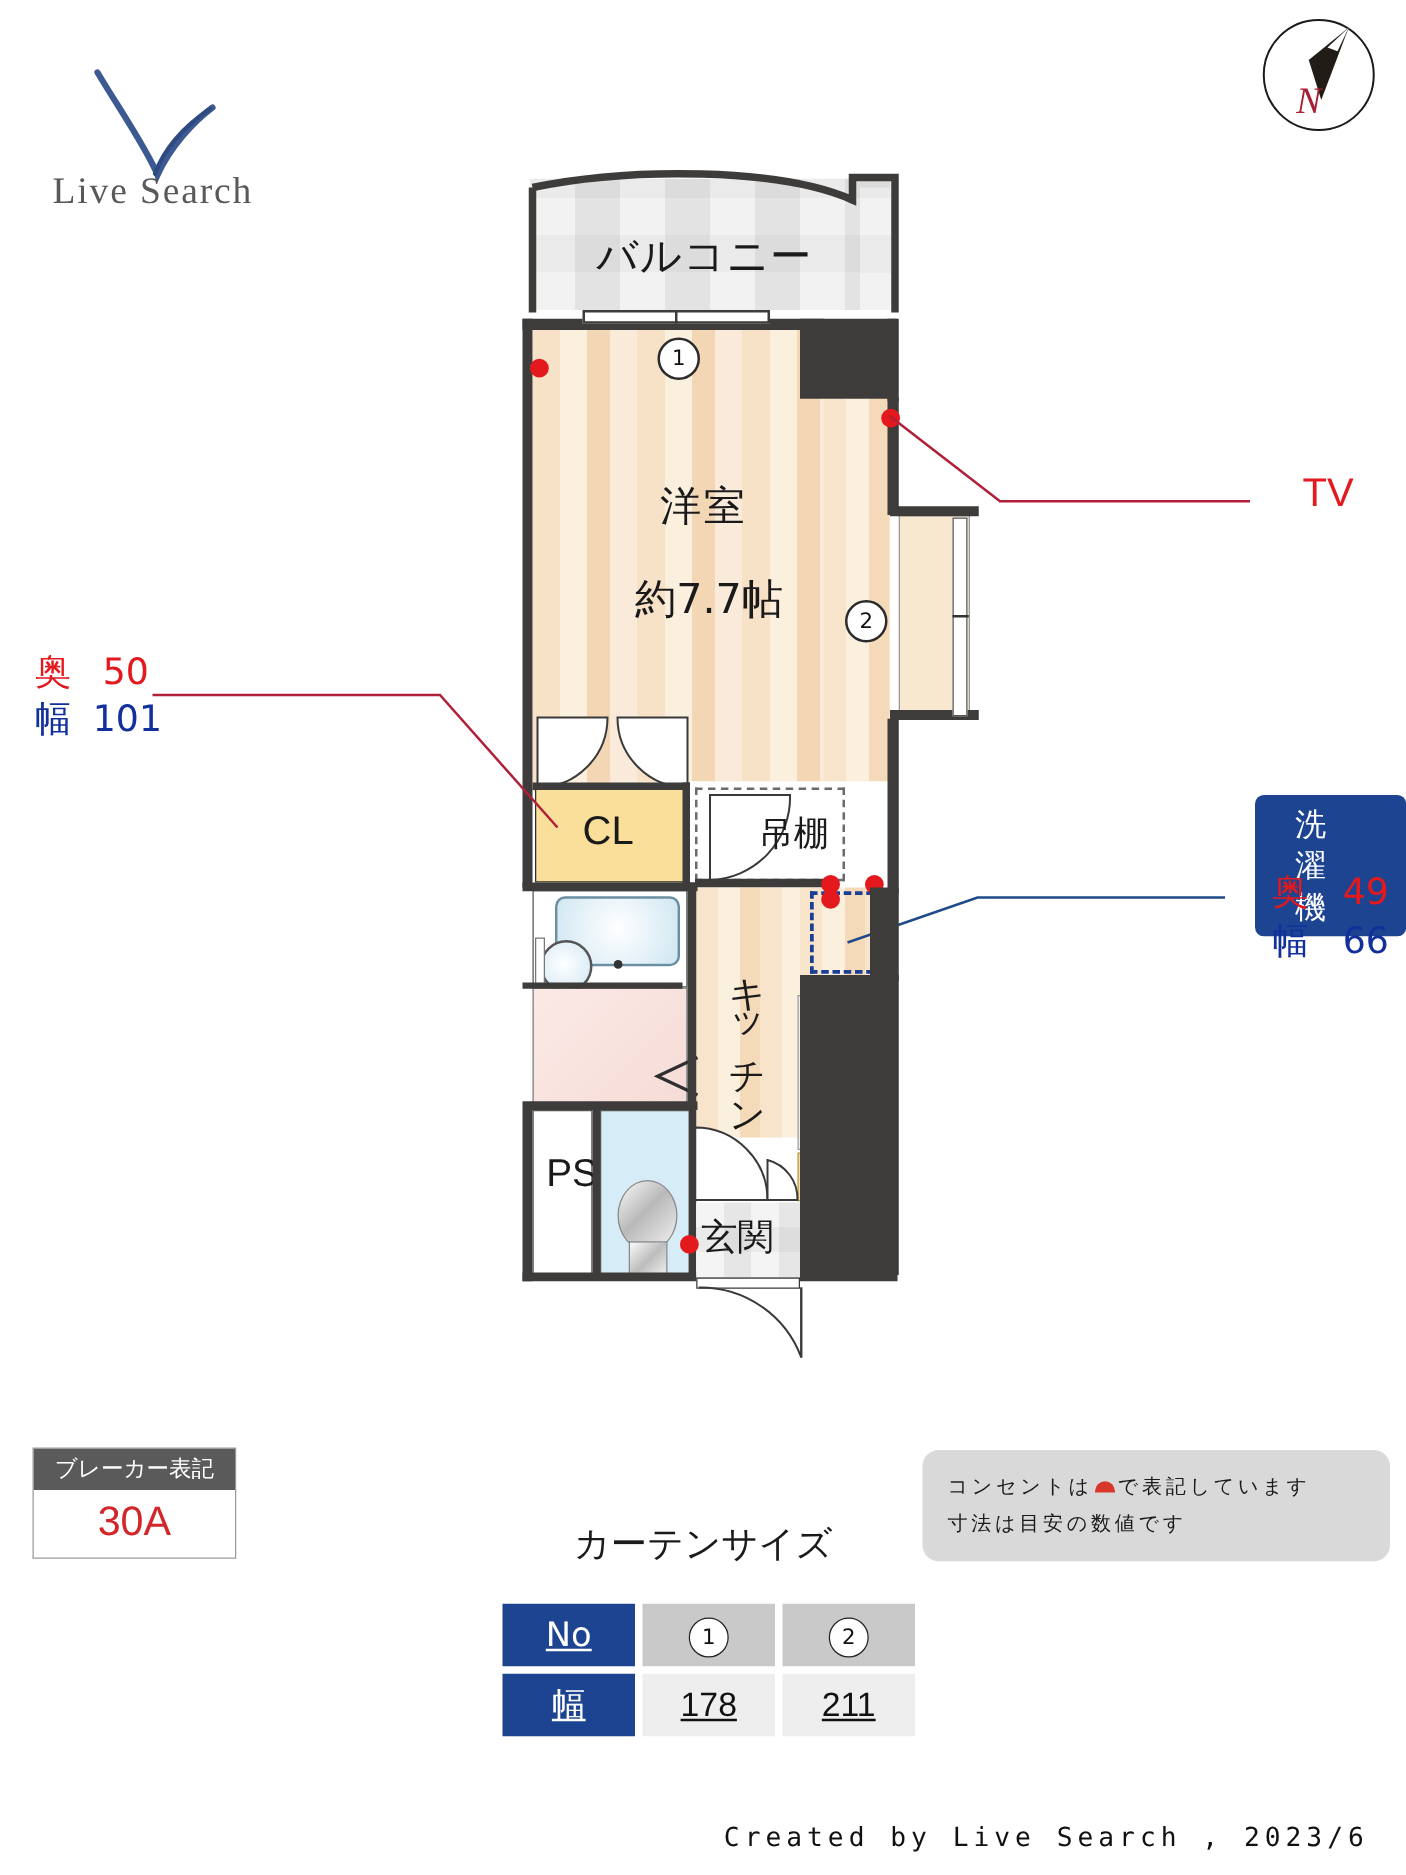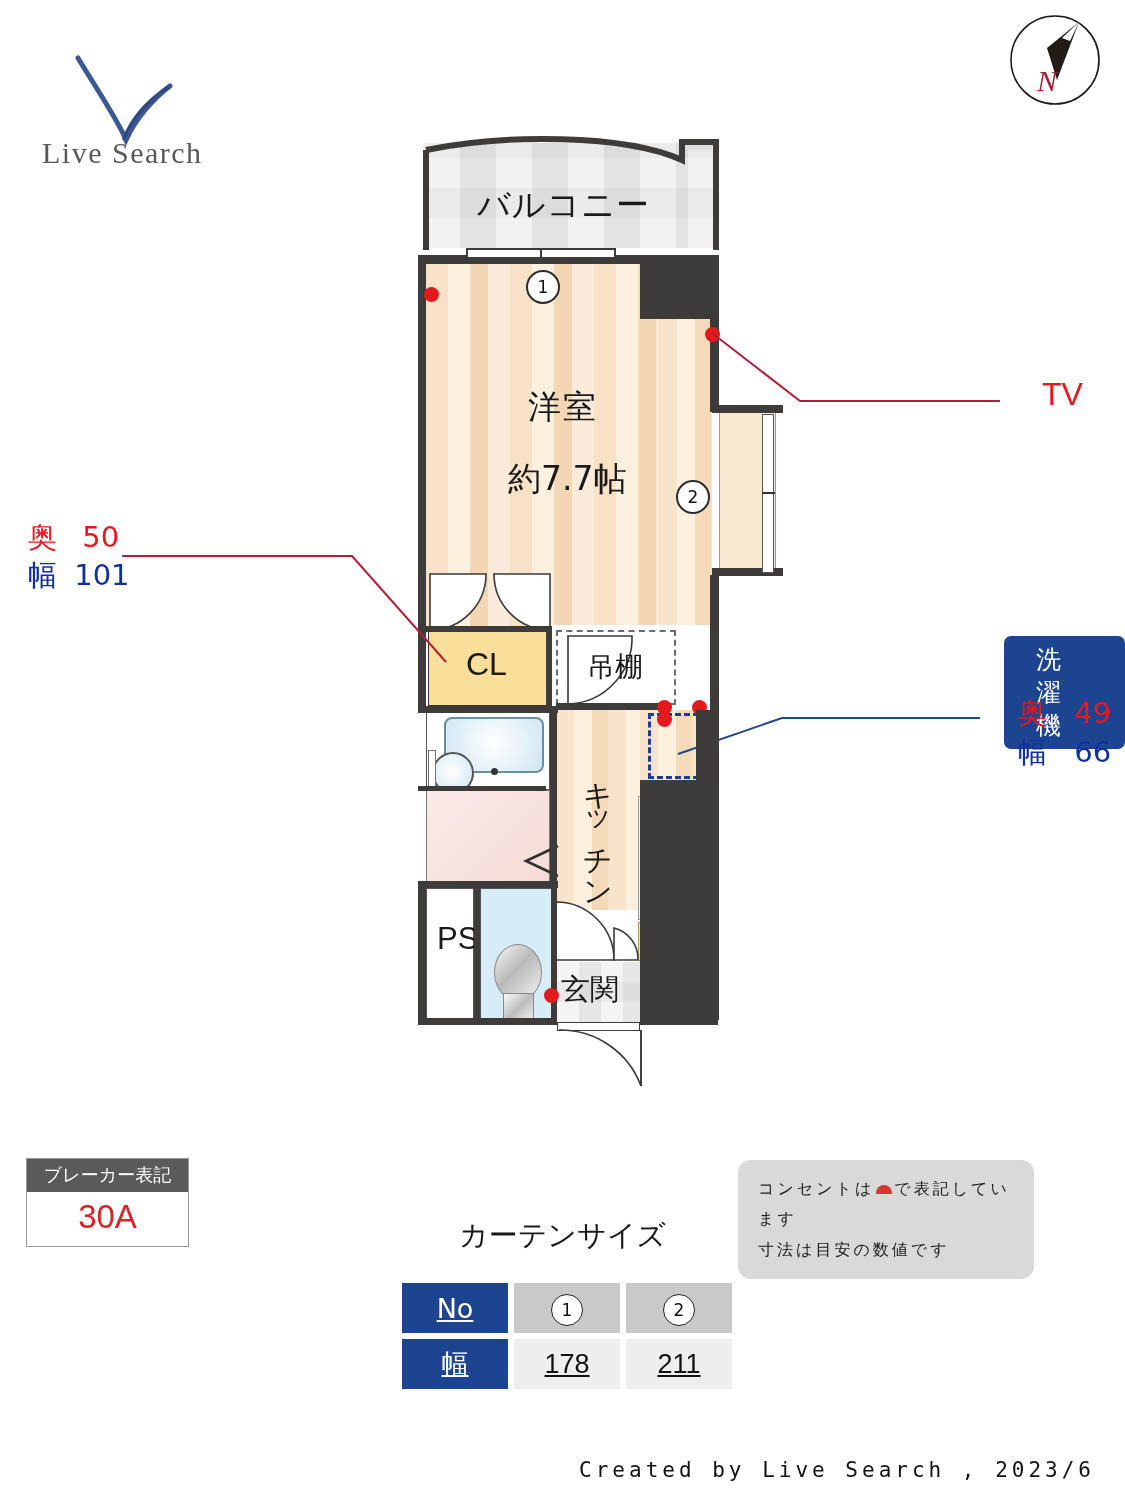--- a/index.html
+++ b/index.html
@@ -63,21 +63,21 @@
      letter-spacing:6px;font-family:"DejaVu Sans",sans-serif;}
 
   
   #breaker{left:26px;top:1158px;width:163px;border:1px solid #9a9a9a;box-sizing:border-box;background:#fff;}
   #breaker .hd{background:#5a5a5a;color:#fff;text-align:center;font-size:18px;padding:4px 0 5px;
      font-family:"DejaVu Sans",sans-serif;}
   #breaker .val{text-align:center;color:#d3262b;font-size:33px;padding:6px 0 10px;
      font-family:"Liberation Sans",sans-serif;}
 
   
-  #note{left:738px;top:1160px;width:296px;background:#d9d9d9;border-radius:13px;padding:14px 20px;
+  #note{left:738px;top:1160px;width:374px;background:#d9d9d9;border-radius:13px;padding:14px 20px;
      box-sizing:border-box;font-family:"DejaVu Sans",sans-serif;font-size:16px;letter-spacing:3px;
      color:#1a1a1a;line-height:1.9;}
   .noteDot{display:inline-block;width:16px;height:9px;background:#d8372c;
      border-radius:9px 9px 0 0;vertical-align:middle;margin:0 2px;}
 
   
   #curtTitle{left:0;top:1216px;width:1125px;text-align:center;}
   #curtTitle span{font-size:29px;font-family:"DejaVu Sans",sans-serif;color:#1a1a1a;}
   #curtain{left:396px;top:1277px;border-collapse:separate;border-spacing:6px;}
   #curtain td{width:104px;height:48px;text-align:center;vertical-align:middle;
@@ -138,21 +138,21 @@
   <div class="abs" style="left:466px;top:248px;width:150px;height:11px;background:#fff;border:2px solid #3e3c3b;box-sizing:border-box;"></div>
   <div class="abs" style="left:540px;top:248px;width:2px;height:11px;background:#3e3c3b;"></div>
 
   <div class="abs winmark" style="left:526px;top:270px;">
       <span>1</span>
     </div>
   <div class="abs winmark" style="left:676px;top:480px;">
       <span>2</span>
     </div>
 
-  <div class="lbl" style="left:528px;top:390px;font-size:33px;letter-spacing:2px;">洋室</div>
+  <div class="lbl" style="left:528px;top:390px;font-size:33px;letter-spacing:2px;font-family:Liberation Serif, serif;">洋室</div>
   <div class="lbl" style="left:508px;top:462px;font-size:33px;">約7.7帖</div>
 
   <div class="abs" style="left:719px;top:412px;width:57px;height:163px;background:#f8e8cf;border:1px solid #9a9a9a;box-sizing:border-box;"></div>
   <div class="abs wall" style="left:712px;top:405px;width:71px;height:8px;"></div>
   <div class="abs wall" style="left:712px;top:568px;width:71px;height:8px;"></div>
   <div class="abs" style="left:762px;top:414px;width:12px;height:159px;background:#fff;border:1px solid #555;box-sizing:border-box;"></div>
   <div class="abs" style="left:762px;top:492px;width:13px;height:2px;background:#333;"></div>
 
   <div class="abs outlet" style="left:424px;top:287px;"></div>
   <div class="abs outlet" style="left:705px;top:327px;"></div>
@@ -173,21 +173,21 @@
   <div class="abs wall" style="left:546px;top:626px;width:6px;height:82px;"></div>
 
   <svg class="abs" style="left:120px;top:540px;" width="340" height="130">
     <path d="M2 16 L232 16 L326 122" fill="none" stroke="#b02038" stroke-width="2"></path>
   </svg>
 
   <div class="abs dashbox" style="left:556px;top:630px;width:120px;height:75px;"></div>
   <svg class="abs" style="left:566px;top:634px;" width="72" height="72">
     <path d="M2 70 L2 2 L66 2 A66 66 0 0 1 2 70 Z" fill="#fff" stroke="#3a3a3a" stroke-width="1.6"></path>
   </svg>
-  <div class="lbl" style="left:587px;top:653px;font-size:28px;">吊棚</div>
+  <div class="lbl" style="left:607px;top:653px;font-size:28px;">吊棚</div>
   <div class="abs wall" style="left:556px;top:703px;width:110px;height:7px;"></div>
 
   <div class="abs wood2" style="left:556px;top:710px;width:84px;height:200px;"></div>
   <div class="abs wood2" style="left:640px;top:710px;width:60px;height:70px;"></div>
   <div class="lbl" style="left:583px;top:762px;font-size:29px;writing-mode:vertical-rl;line-height:1.05;"><span>キッチン</span></div>
 
   <div class="abs dashblue" style="left:648px;top:713px;width:60px;height:66px;"></div>
   <div class="abs outlet" style="left:657px;top:700px;"></div>
   <div class="abs outlet" style="left:692px;top:700px;"></div>
   <div class="abs outlet" style="left:657px;top:712px;"></div>

